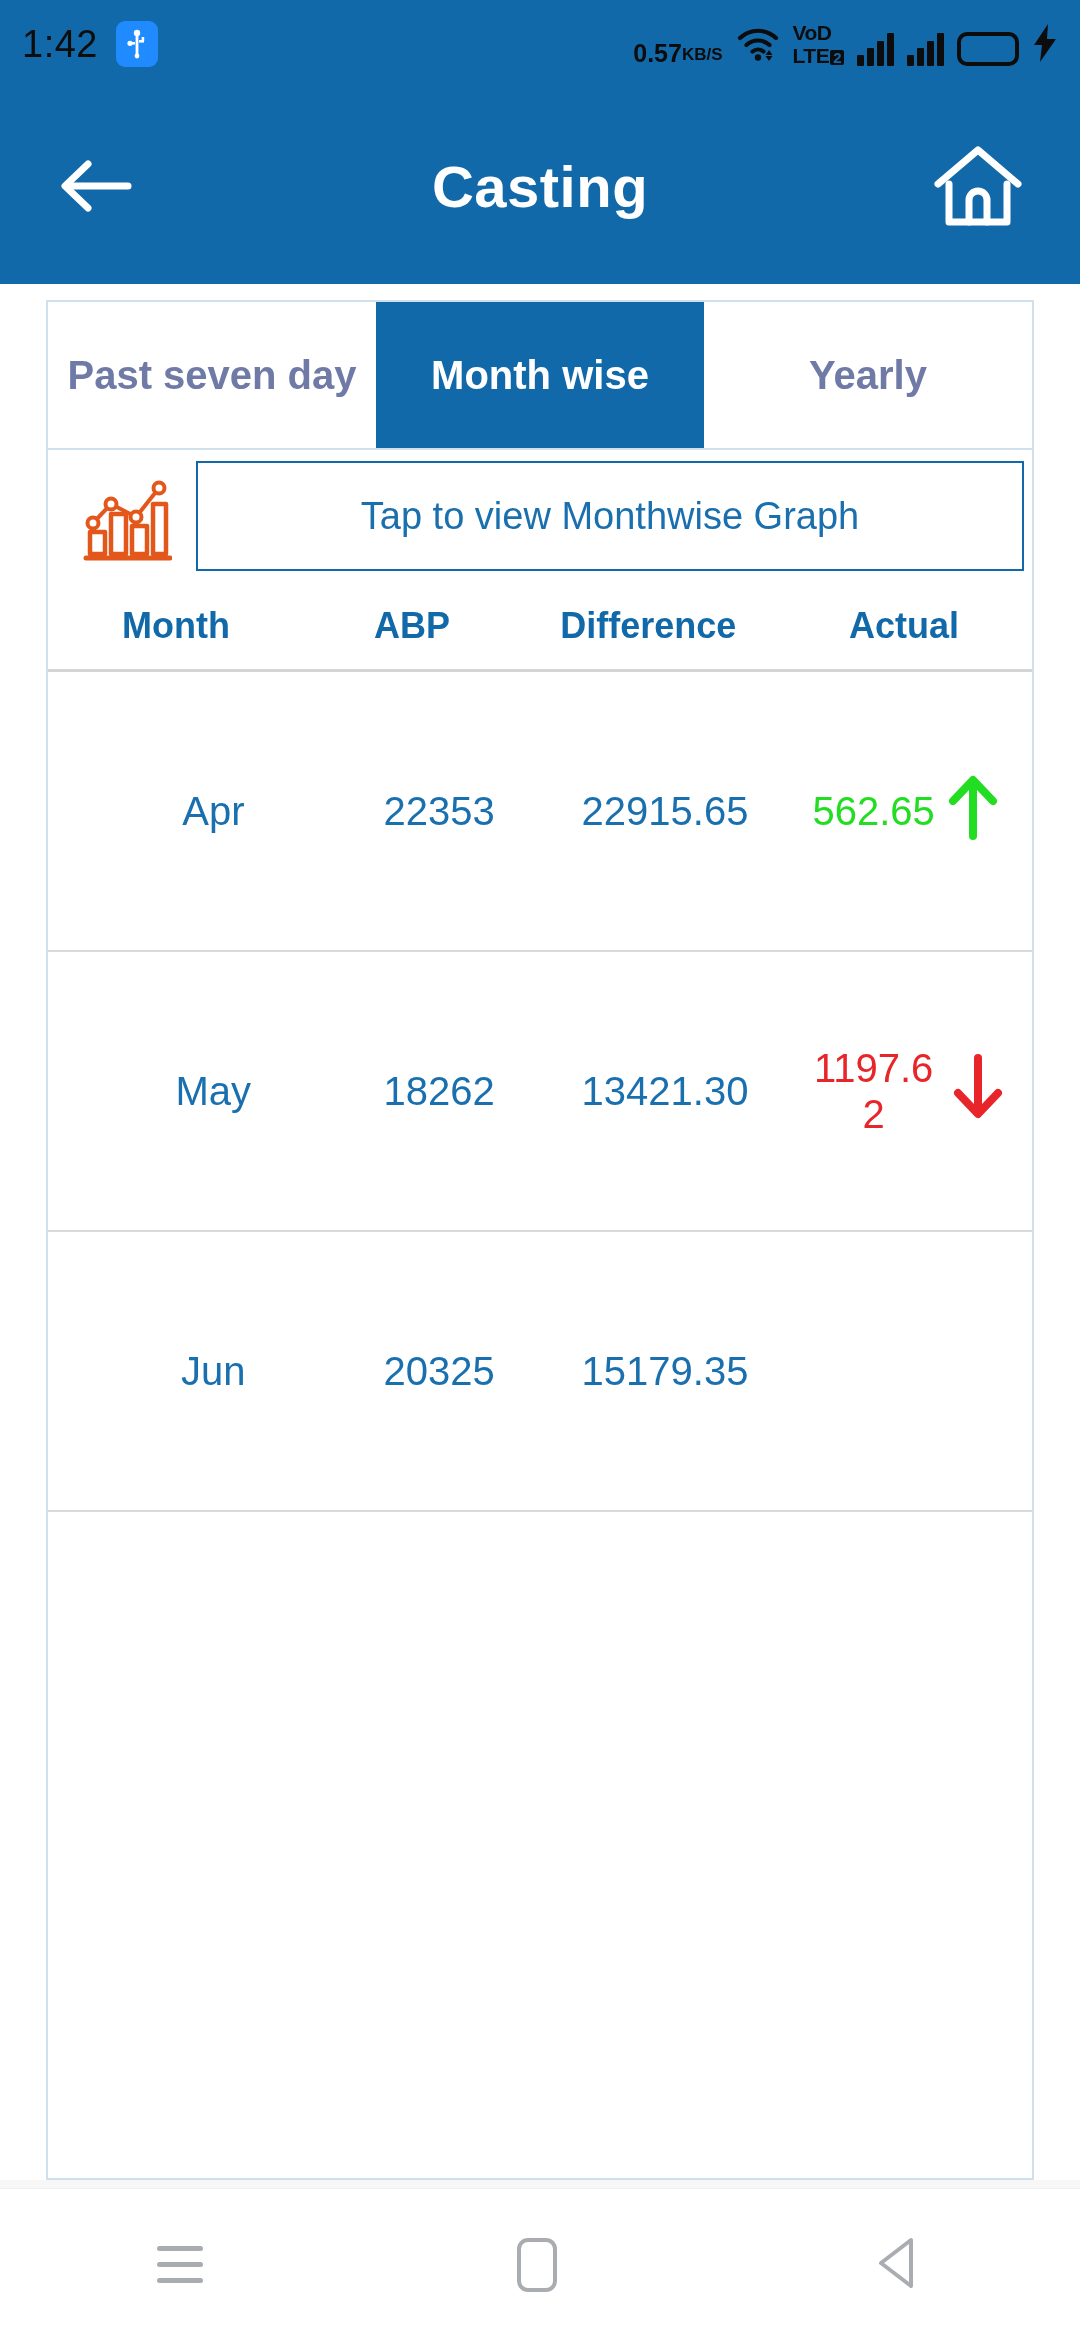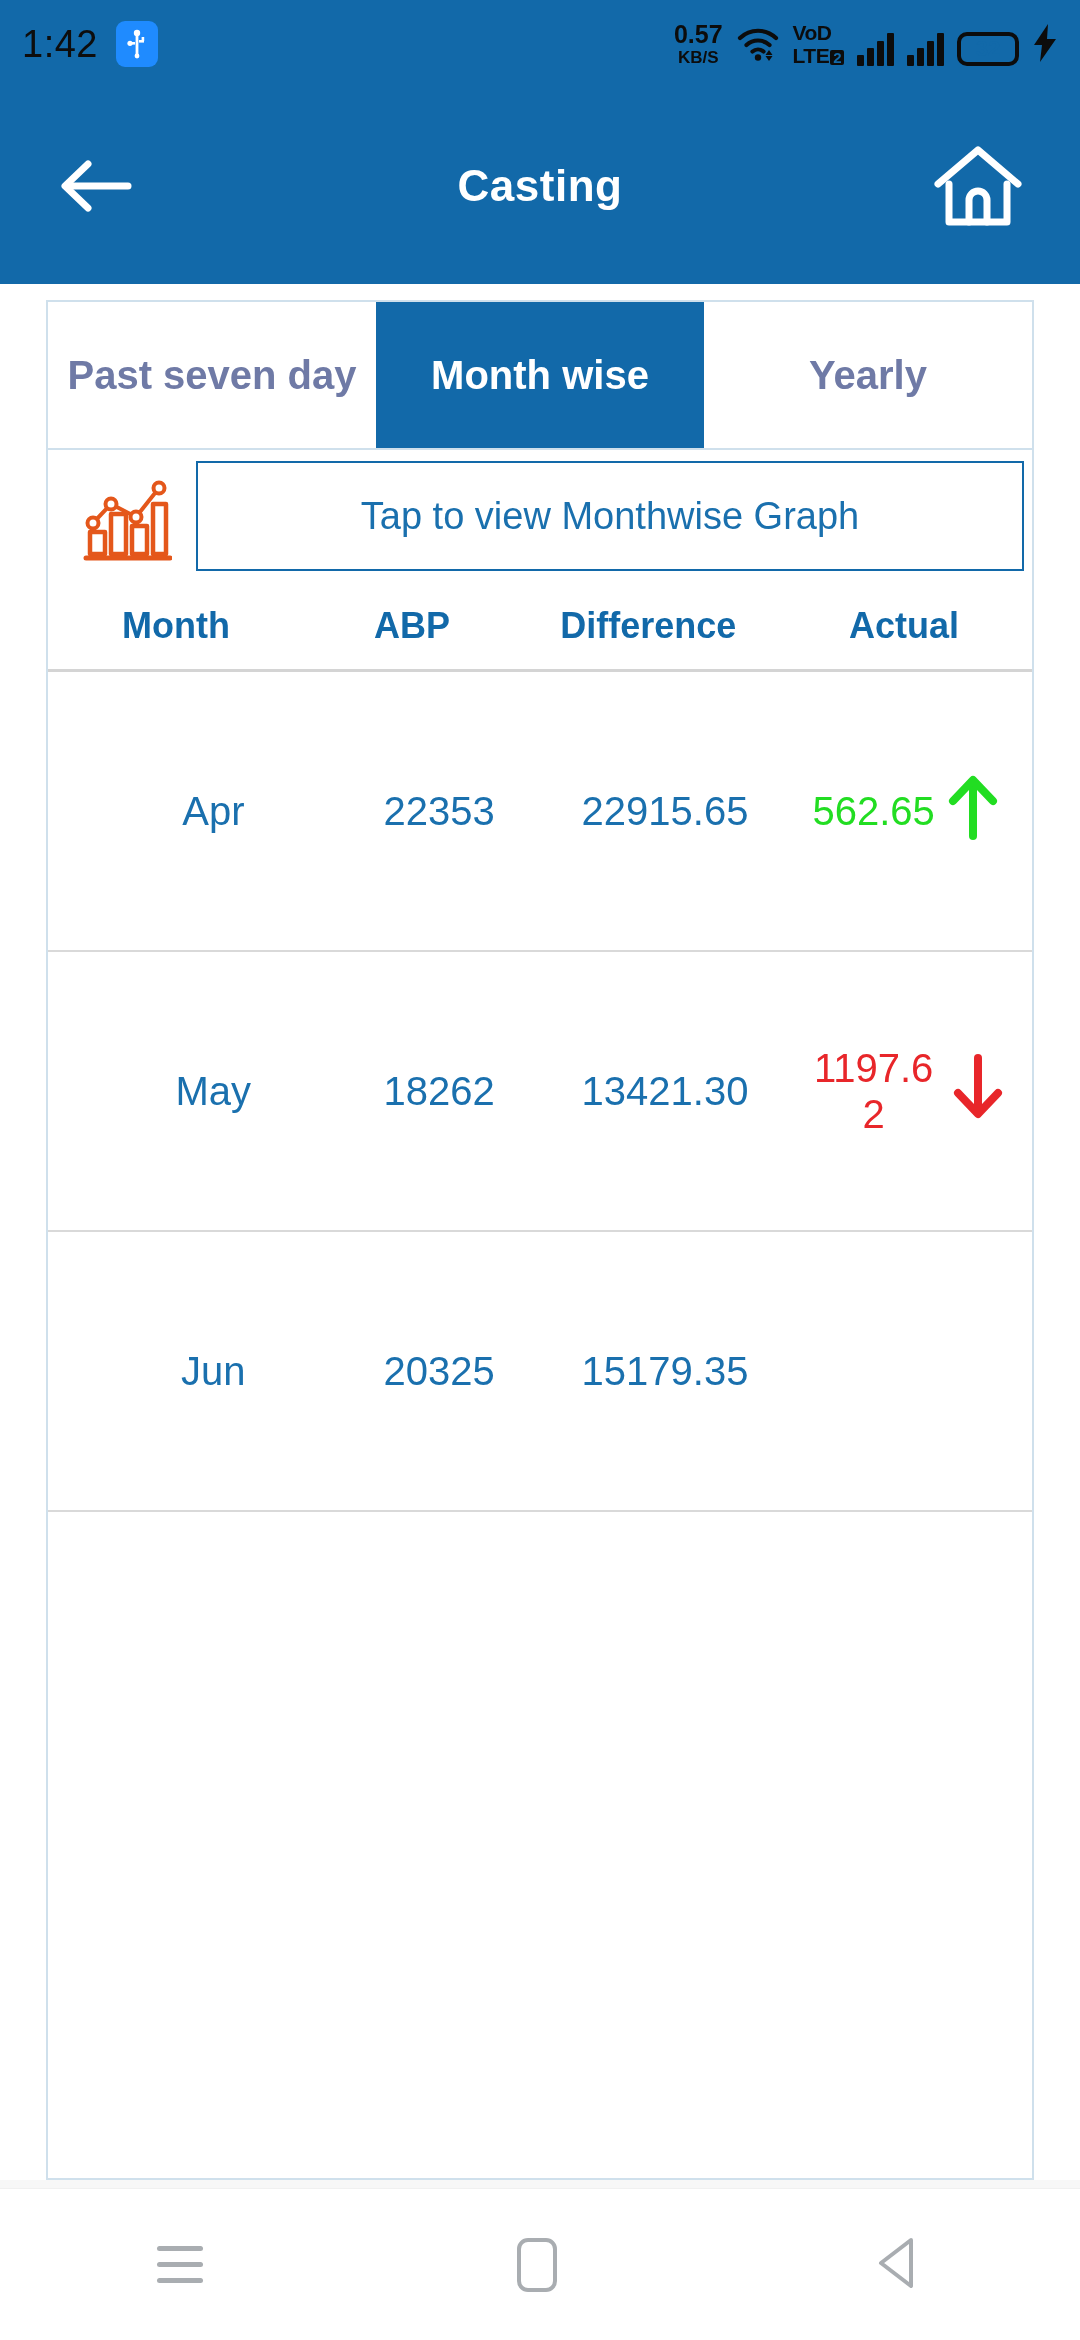--- a/index.html
+++ b/index.html
@@ -15,21 +15,21 @@
   .statusbar {
     height:88px; background:#1269A9; display:flex; align-items:center;
     padding:0 22px; color:#0b0b0b;
   }
   .sb-time { font-size:38px; font-weight:400; color:#0d0d0d; letter-spacing:0.5px; }
   .sb-usb {
     width:42px; height:46px; margin-left:18px; border-radius:9px;
     background:#1f8bff; display:flex; align-items:center; justify-content:center;
   }
   .sb-right { margin-left:auto; display:flex; align-items:flex-end; gap:13px; }
-  .sb-kb { display:flex; flex-direction:column; align-items:center; line-height:1; }
+  .sb-kb { display:flex; flex-direction:row; align-items:center; line-height:1; }
   .sb-kb .k1 { font-size:25px; font-weight:700; color:#0c0c0c; }
   .sb-kb .k2 { font-size:17px; font-weight:700; color:#0c0c0c; margin-top:2px; }
   .sb-volte { display:flex; flex-direction:column; line-height:1; }
   .sb-volte .v1, .sb-volte .v2 { font-size:21px; font-weight:800; color:#0c0c0c; letter-spacing:-0.5px; }
   .sb-volte .v1 { margin-bottom:2px; }
   .badge2 {
     display:inline-block; background:#0c0c0c; color:#1269A9; font-size:15px;
     font-weight:800; padding:0 3px; margin-left:1px; border-radius:2px;
   }
   .bars { display:flex; align-items:flex-end; gap:3px; height:34px; }
@@ -40,21 +40,21 @@
   }
   .batt span { font-size:22px; font-weight:700; color:#1269A9; }
 
   
   .appbar {
     height:196px; background:#1269A9; display:flex; align-items:center;
     padding:0 56px; position:relative;
   }
   .appbar-title {
     position:absolute; left:0; right:0; text-align:center;
-    color:#ffffff; font-size:44px; font-weight:700; letter-spacing:0.5px;
+    color:#ffffff; font-size:58px; font-weight:700; letter-spacing:0.5px;
   }
   .icon-btn { position:relative; z-index:2; display:flex; align-items:center; }
   .home-btn { margin-left:auto; }
 
   
   .card {
     position:absolute; left:46px; top:300px; width:988px; height:1880px;
     background:#ffffff; border:2px solid #cfe0ec;
   }
 

